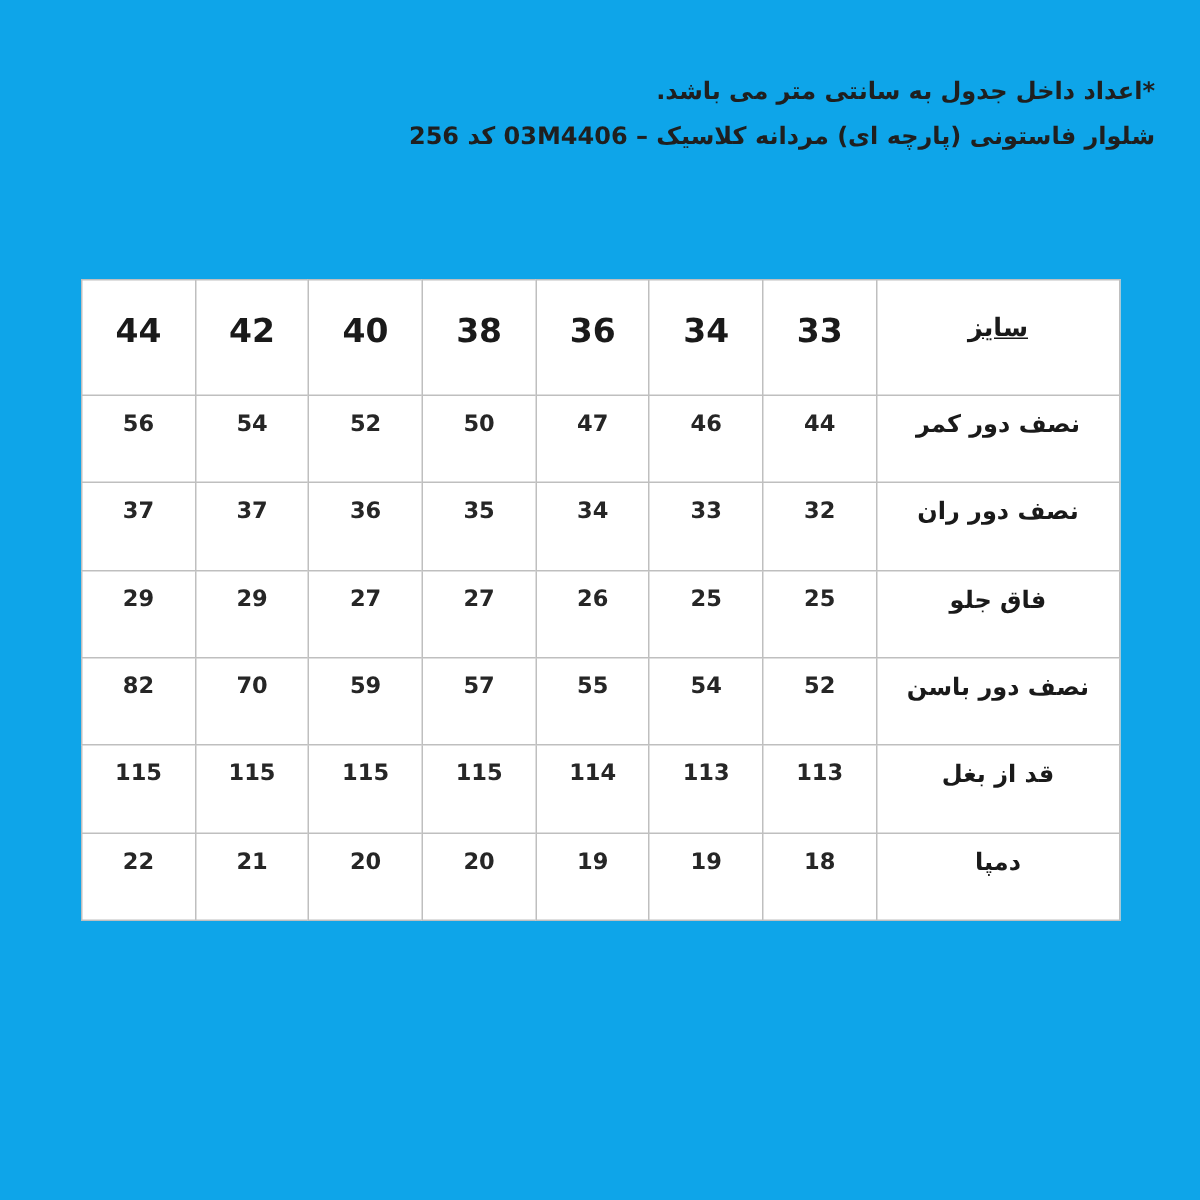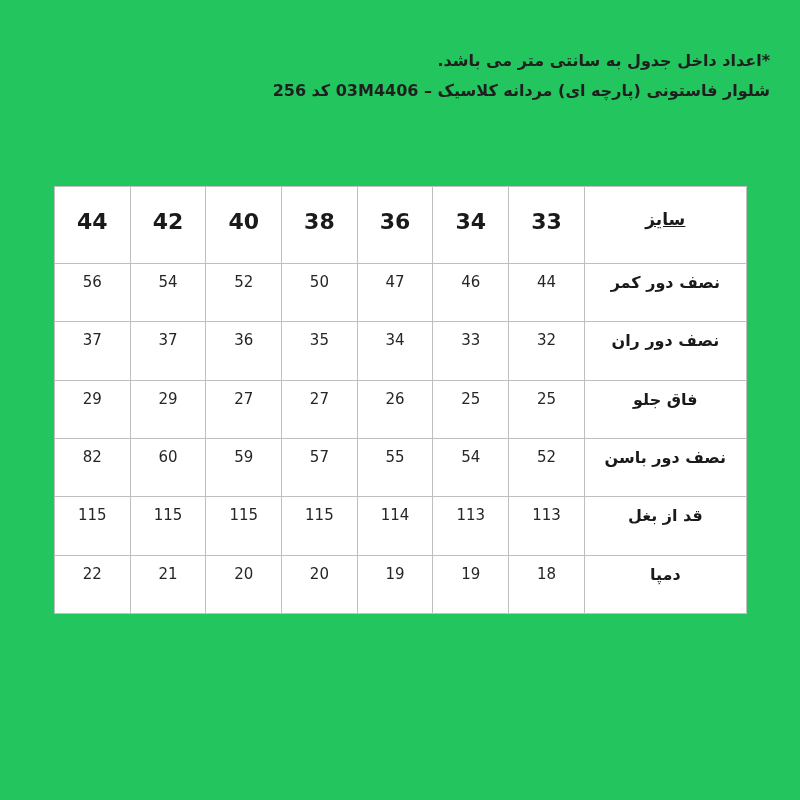--- a/index.html
+++ b/index.html
@@ -4,21 +4,21 @@
 <style>
   html, body {
     margin: 0;
     padding: 0;
     background: #ffffff;
   }
   .page {
     position: relative;
     width: 800px;
     height: 800px;
-    background: #22c55e;
+    background: #0ea5e9;
     overflow: hidden;
     font-family: "DejaVu Sans", "Liberation Sans", sans-serif;
     color: #1f1f1f;
   }
   .notes {
     position: absolute;
     top: 46px;
     right: 30px;
     left: 30px;
     direction: rtl;
@@ -57,21 +57,21 @@
   }
   .size-table th.label-head {
     font-size: 17px;
     font-weight: bold;
     padding-top: 22px;
     color: #1a1a1a;
     text-decoration: underline;
   }
   .size-table td.value-cell {
     font-size: 15px;
-    font-weight: normal;
+    font-weight: bold;
     padding-top: 9px;
     color: #262626;
   }
   .size-table td.row-label {
     font-size: 16px;
     font-weight: bold;
     padding-top: 9px;
     color: #1a1a1a;
   }
 </style>
@@ -139,21 +139,21 @@
         <td class="value-cell">29</td>
         <td class="value-cell">29</td>
       </tr>
       <tr>
         <td class="row-label">نصف دور باسن</td>
         <td class="value-cell">52</td>
         <td class="value-cell">54</td>
         <td class="value-cell">55</td>
         <td class="value-cell">57</td>
         <td class="value-cell">59</td>
-        <td class="value-cell">60</td>
+        <td class="value-cell">70</td>
         <td class="value-cell">82</td>
       </tr>
       <tr>
         <td class="row-label">قد از بغل</td>
         <td class="value-cell">113</td>
         <td class="value-cell">113</td>
         <td class="value-cell">114</td>
         <td class="value-cell">115</td>
         <td class="value-cell">115</td>
         <td class="value-cell">115</td>

